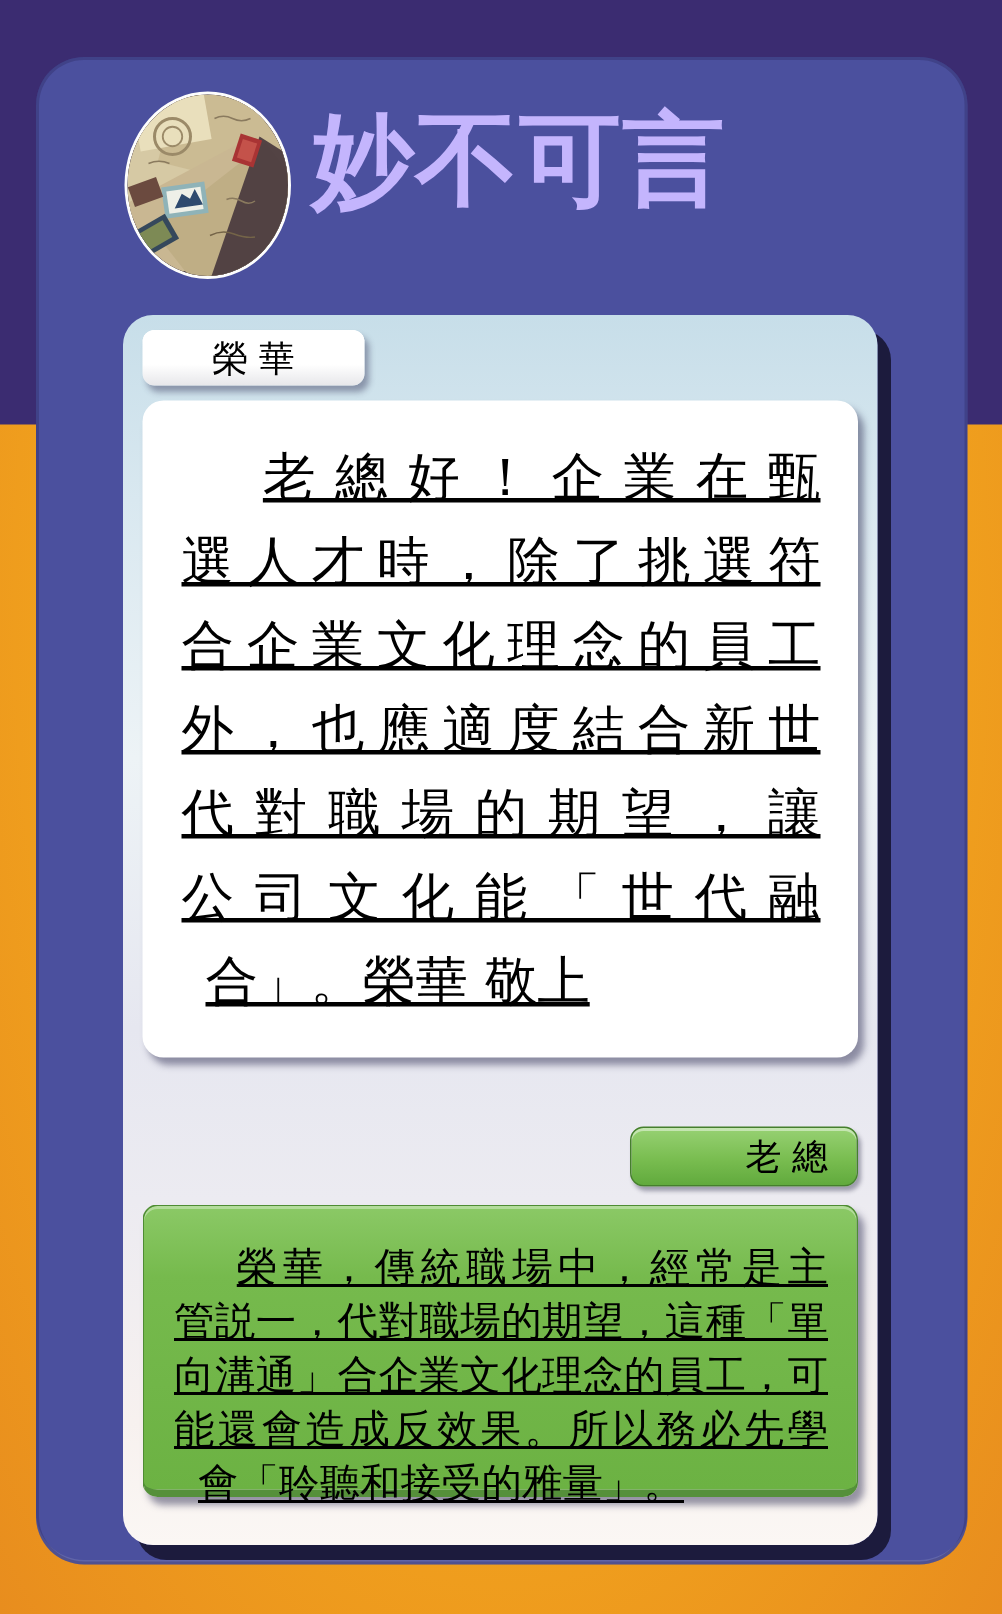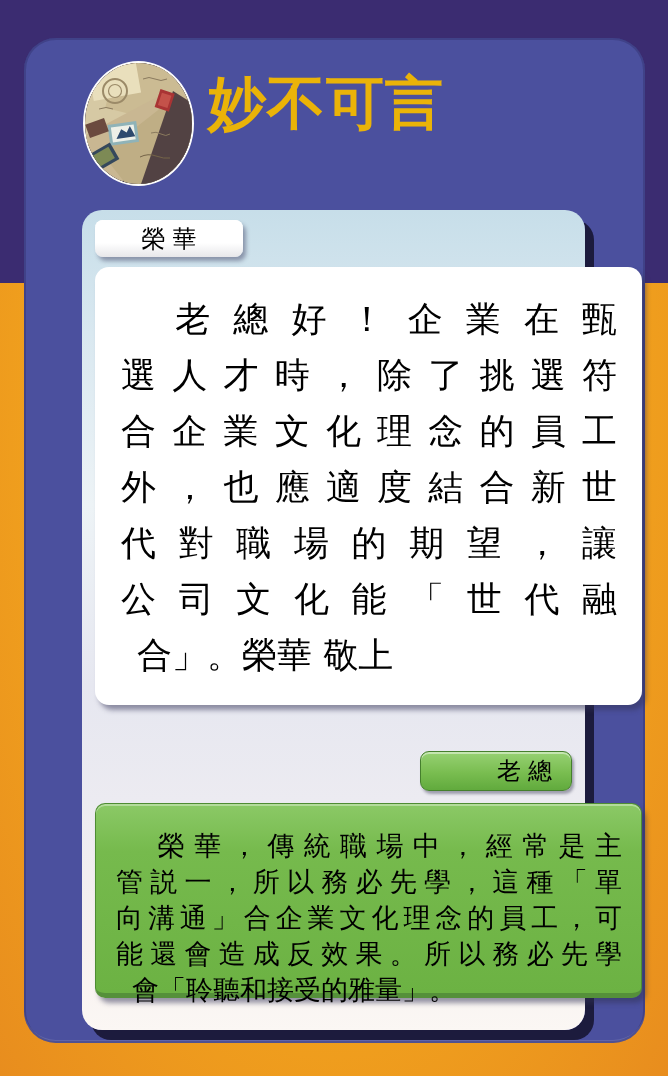--- a/index.html
+++ b/index.html
@@ -21,21 +21,21 @@
   }
   
   .avatar{
     position:absolute;left:83px;top:61px;width:107px;height:121px;
     border-radius:50%;border:2px solid #fdfdfd;overflow:hidden;
     background:#3a2f3e;
   }
   .avatar svg{display:block;width:100%;height:100%;}
   .page-title{
     position:absolute;left:208px;top:74px;
-    font-size:58px;line-height:1;font-weight:bold;color:#eab308;
+    font-size:68px;line-height:1;font-weight:bold;color:#c4b5fd;
     letter-spacing:1px;white-space:nowrap;
   }
   
   .chat-panel{
     position:absolute;left:82px;top:210px;width:503px;height:820px;
     border-radius:20px;
     background:linear-gradient(180deg,#c7dee9 0%,#d9e8f0 15%,#edf3f6 36%,#e6e7f0 58%,#ecebf1 72%,#f7f1ef 90%,#fbf7f4 100%);
     box-shadow:9px 10px 0 #1c1b3d;
   }
   
@@ -53,21 +53,21 @@
   .tag-right{
     right:13px;top:541px;width:152px;height:40px;justify-content:flex-end;
     background:linear-gradient(180deg,#97d173 0%,#79bd50 55%,#61aa3d 100%);
     border:1px solid #457f2d;border-radius:9px;
     box-shadow:2px 3px 3px rgba(40,40,70,.4), inset 0 2px 0 rgba(255,255,255,.45);
     padding-right:12px;
     padding-left:33px;
   }
   
   .bubble{
-    position:absolute;left:13px;width:547px;box-sizing:border-box;color:#000;
+    position:absolute;left:13px;width:477px;box-sizing:border-box;color:#000;text-decoration:underline;
   }
   .bubble .line{
     text-align:justify;text-align-last:justify;
   }
   .bubble .line:first-child{text-indent:1.55em;}
   .bubble .line:last-child{text-align:justify;text-align-last:left;margin-left:16px;}
   .bubble-left{
     top:57px;height:438px;background:#ffffff;border-radius:14px;
     box-shadow:4px 5px 5px rgba(50,50,85,.5);
     padding:24px 25px 0 26px;
@@ -141,19 +141,19 @@
       <div class="line">外，也應適度結合新世</div>
       <div class="line">代對職場的期望，讓</div>
       <div class="line">公司文化能「世代融</div>
       <div class="line">合」。榮華 敬上</div>
     </div>
 
   <div class="tag tag-right">老總</div>
 
   <div class="bubble bubble-right">
       <div class="line">榮華，傳統職場中，經常是主</div>
-      <div class="line">管説一，所以務必先學，這種「單</div>
+      <div class="line">管説一，代對職場的期望，這種「單</div>
       <div class="line">向溝通」合企業文化理念的員工，可</div>
       <div class="line">能還會造成反效果。所以務必先學</div>
       <div class="line">會「聆聽和接受的雅量」。</div>
     </div>
 
 </div>
 
 </body></html>

